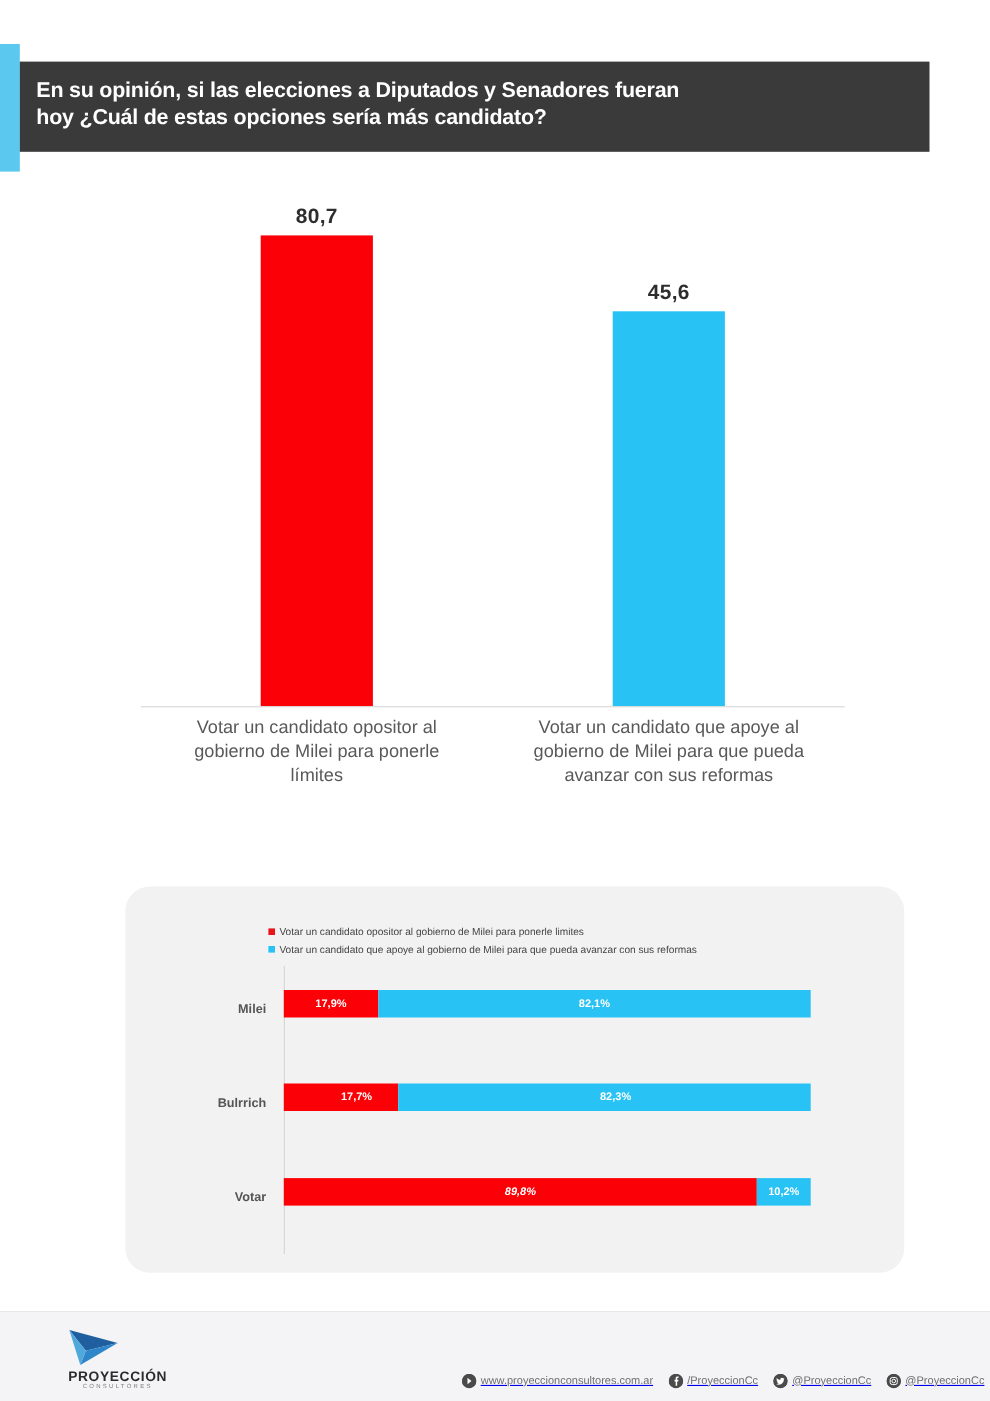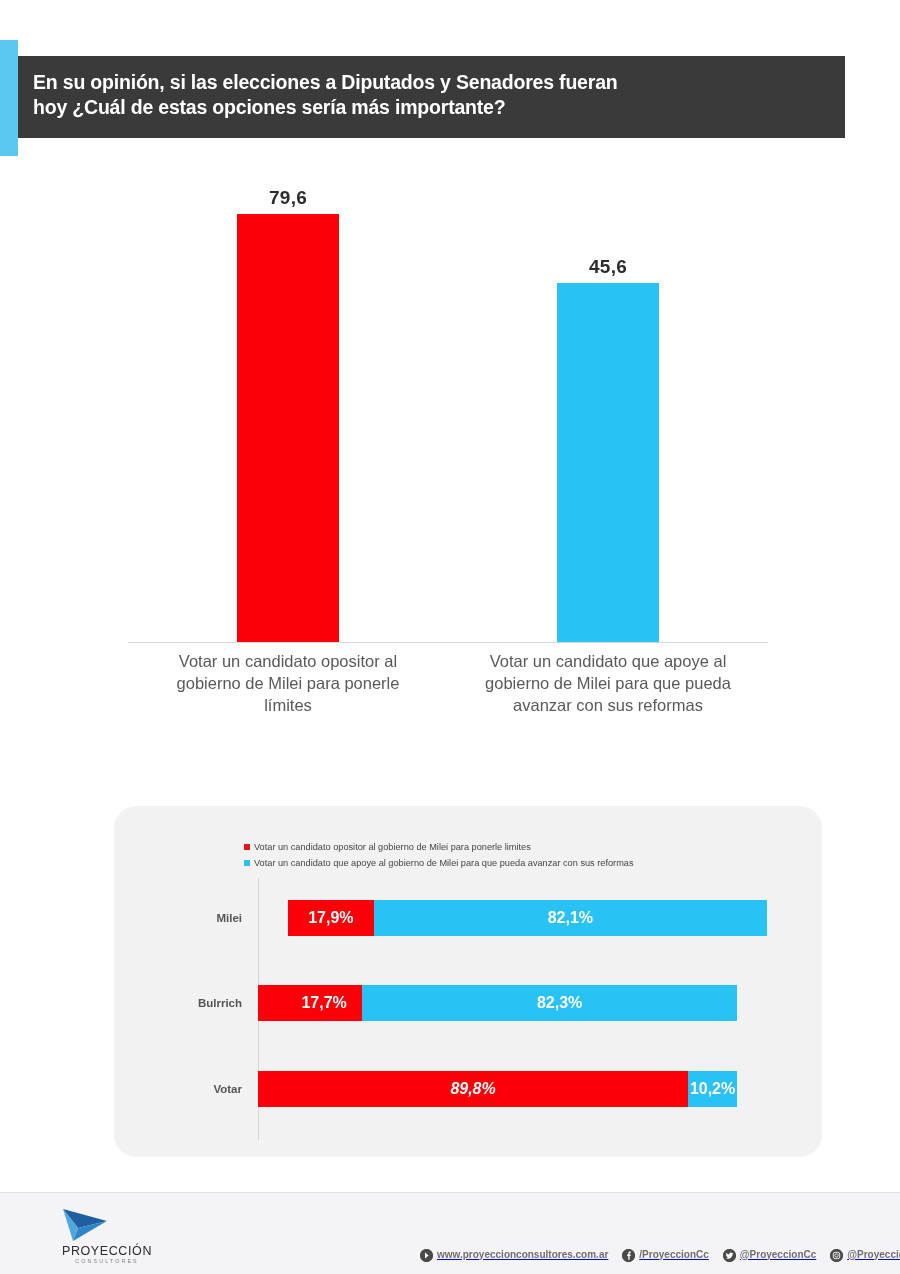--- a/index.html
+++ b/index.html
@@ -159,47 +159,47 @@
     background: #D5D5D5;
   }
   .stack-row {
     position: absolute;
     left: 0;
     width: 708px;
     height: 36px;
     display: flex;
     align-items: center;
   }
-  .stack-row.r0 { top: 22px; gap: 30px; }
+  .stack-row.r0 { top: 22px; }
   .stack-row.r1 { top: 107px; }
   .stack-row.r2 { top: 193px; }
   .stack-cat {
     width: 136px;
     text-align: right;
     padding-right: 8px;
     font-size: 11.5px;
     font-weight: bold;
     color: #555555;
     box-sizing: border-box;
     flex: none;
   }
   .stack-track {
     width: 479px;
     height: 36px;
     display: flex;
     margin-left: 8px;
     flex: none;
   }
   .seg {
-    height: 36px;
+    height: 25px;
     display: flex;
     align-items: center;
     justify-content: center;
     color: #ffffff;
-    font-size: 16px;
+    font-size: 10px;
     font-weight: bold;
     overflow: hidden;
     white-space: nowrap;
   }
   .seg.red { background: #FB0006; }
   .seg.cyan { background: #29C2F5; }
 
   
   .footer-band {
     position: absolute;
@@ -231,21 +231,21 @@
     width: 50px;
     height: 34px;
   }
   .logo-name {
     position: absolute;
     left: 0;
     top: 36px;
     width: 130px;
     text-align: center;
     font-size: 12.5px;
-    font-weight: normal;
+    font-weight: bold;
     letter-spacing: 0.6px;
     color: #2B2B2B;
   }
   .logo-sub {
     position: absolute;
     left: 0;
     top: 50px;
     width: 130px;
     text-align: center;
     font-size: 5.4px;
@@ -257,23 +257,22 @@
     position: absolute;
     left: 420px;
     top: 1245px;
     width: 450px;
     height: 20px;
     display: flex;
     align-items: center;
   }
   .social-item {
     display: flex;
-    align-items: flex-start;
+    align-items: center;
     margin-right: 14px;
-    font-weight: bold;
   }
   .social-icon {
     width: 13px;
     height: 13px;
     border-radius: 50%;
     background: #4A4A4A;
     color: #ffffff;
     font-size: 8px;
     display: flex;
     align-items: center;
@@ -288,28 +287,28 @@
     color: #6E6E6E;
     white-space: nowrap;
   }
 </style>
 </head>
 <body>
 
 <div class="header-accent"></div>
 <div class="header-box">
   <div class="header-title">En su opinión, si las elecciones a Diputados y Senadores fueran
-hoy ¿Cuál de estas opciones sería más importante?</div>
+hoy ¿Cuál de estas opciones sería más candidato?</div>
 </div>
 
 <div class="colchart">
   <div class="col-plot">
 
     <div class="col-item a">
-      <div class="col-value" id="cv0" style="top: 17px;">79,6</div>
+      <div class="col-value" id="cv0" style="top: 17px;">80,7</div>
       <div class="col-bar red" id="cb0" style="height: 428px;"></div>
     </div>
 
     <div class="col-item b">
       <div class="col-value" id="cv1" style="top: 86px;">45,6</div>
       <div class="col-bar cyan" id="cb1" style="height: 359px;"></div>
     </div>
 
   </div>
   <div class="col-axis"></div>

